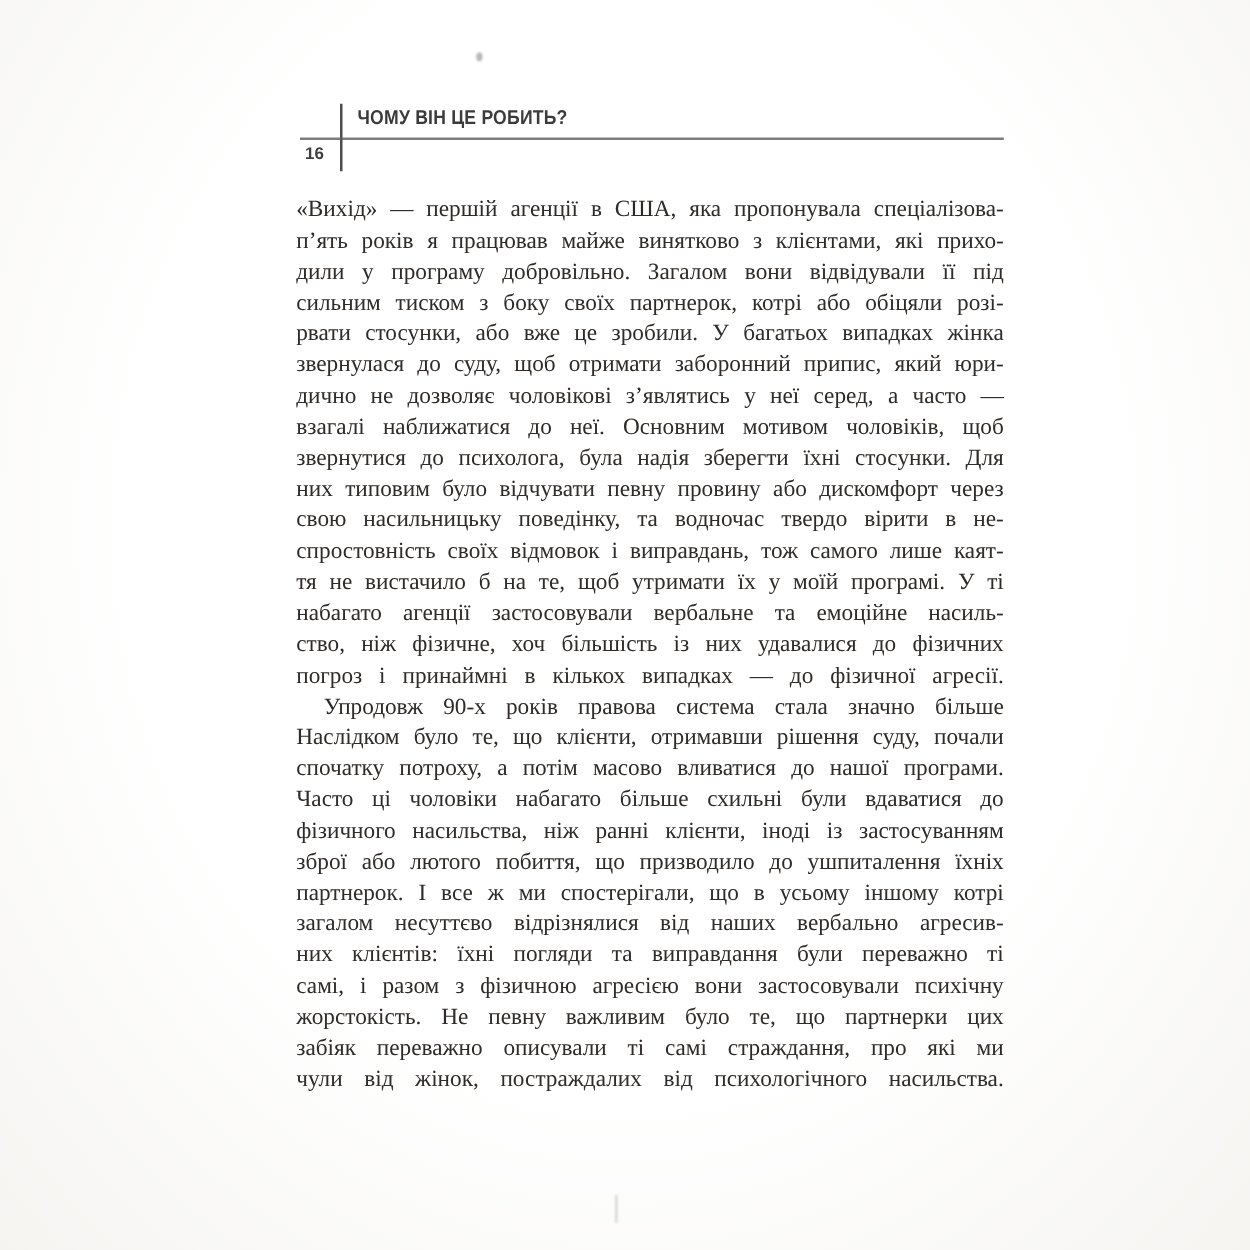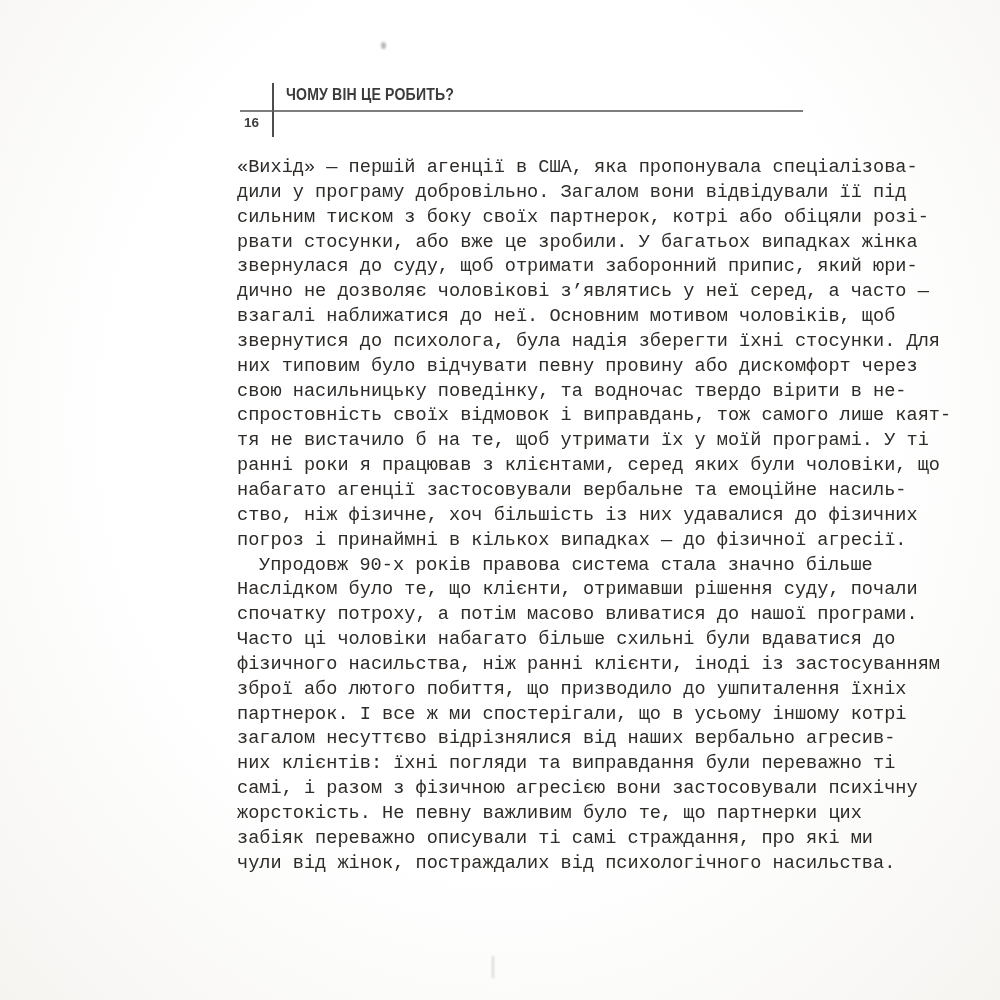--- a/index.html
+++ b/index.html
@@ -64,21 +64,20 @@
   }
   
   .body-text {
     position: absolute;
     left: 237px;
     top: 116px;
     width: 566px;
     font-size: 18.6px;
     color: #2c2926;
     filter: contrast(0.98);
-    font-family: Liberation Mono, monospace;
   }
   .line {
     height: 24.85px;
     line-height: 24.85px;
     text-align: justify;
     text-align-last: justify;
     white-space: nowrap;
     overflow: visible;
   }
   .line.indent {
@@ -114,32 +113,32 @@
 
   <div class="rule-vertical"></div>
   <div class="rule-horizontal"></div>
 
   <div class="header-title">ЧОМУ ВІН ЦЕ РОБИТЬ?</div>
 
   <div class="page-number">16</div>
 
   <div class="body-text">
       <div class="line">«Вихід» — першій агенції в США, яка пропонувала спеціалізова-</div>
+      <div class="line">п’ять років я працював майже винятково з клієнтами, які прихо-</div>
       <div class="line">дили у програму добровільно. Загалом вони відвідували її під</div>
       <div class="line">сильним тиском з боку своїх партнерок, котрі або обіцяли розі-</div>
       <div class="line">рвати стосунки, або вже це зробили. У багатьох випадках жінка</div>
       <div class="line">звернулася до суду, щоб отримати заборонний припис, який юри-</div>
       <div class="line">дично не дозволяє чоловікові з’являтись у неї серед, а часто —</div>
       <div class="line">взагалі наближатися до неї. Основним мотивом чоловіків, щоб</div>
       <div class="line">звернутися до психолога, була надія зберегти їхні стосунки. Для</div>
       <div class="line">них типовим було відчувати певну провину або дискомфорт через</div>
       <div class="line">свою насильницьку поведінку, та водночас твердо вірити в не-</div>
       <div class="line">спростовність своїх відмовок і виправдань, тож самого лише каят-</div>
       <div class="line">тя не вистачило б на те, щоб утримати їх у моїй програмі. У ті</div>
-      <div class="line">ранні роки я працював з клієнтами, серед яких були чоловіки, що</div>
       <div class="line">набагато агенції застосовували вербальне та емоційне насиль-</div>
       <div class="line">ство, ніж фізичне, хоч більшість із них удавалися до фізичних</div>
       <div class="line">погроз і принаймні в кількох випадках — до фізичної агресії.</div>
       <div class="line indent">Упродовж 90-х років правова система стала значно більше</div>
       <div class="line">Наслідком було те, що клієнти, отримавши рішення суду, почали</div>
       <div class="line">спочатку потроху, а потім масово вливатися до нашої програми.</div>
       <div class="line">Часто ці чоловіки набагато більше схильні були вдаватися до</div>
       <div class="line">фізичного насильства, ніж ранні клієнти, іноді із застосуванням</div>
       <div class="line">зброї або лютого побиття, що призводило до ушпиталення їхніх</div>
       <div class="line">партнерок. І все ж ми спостерігали, що в усьому іншому котрі</div>

